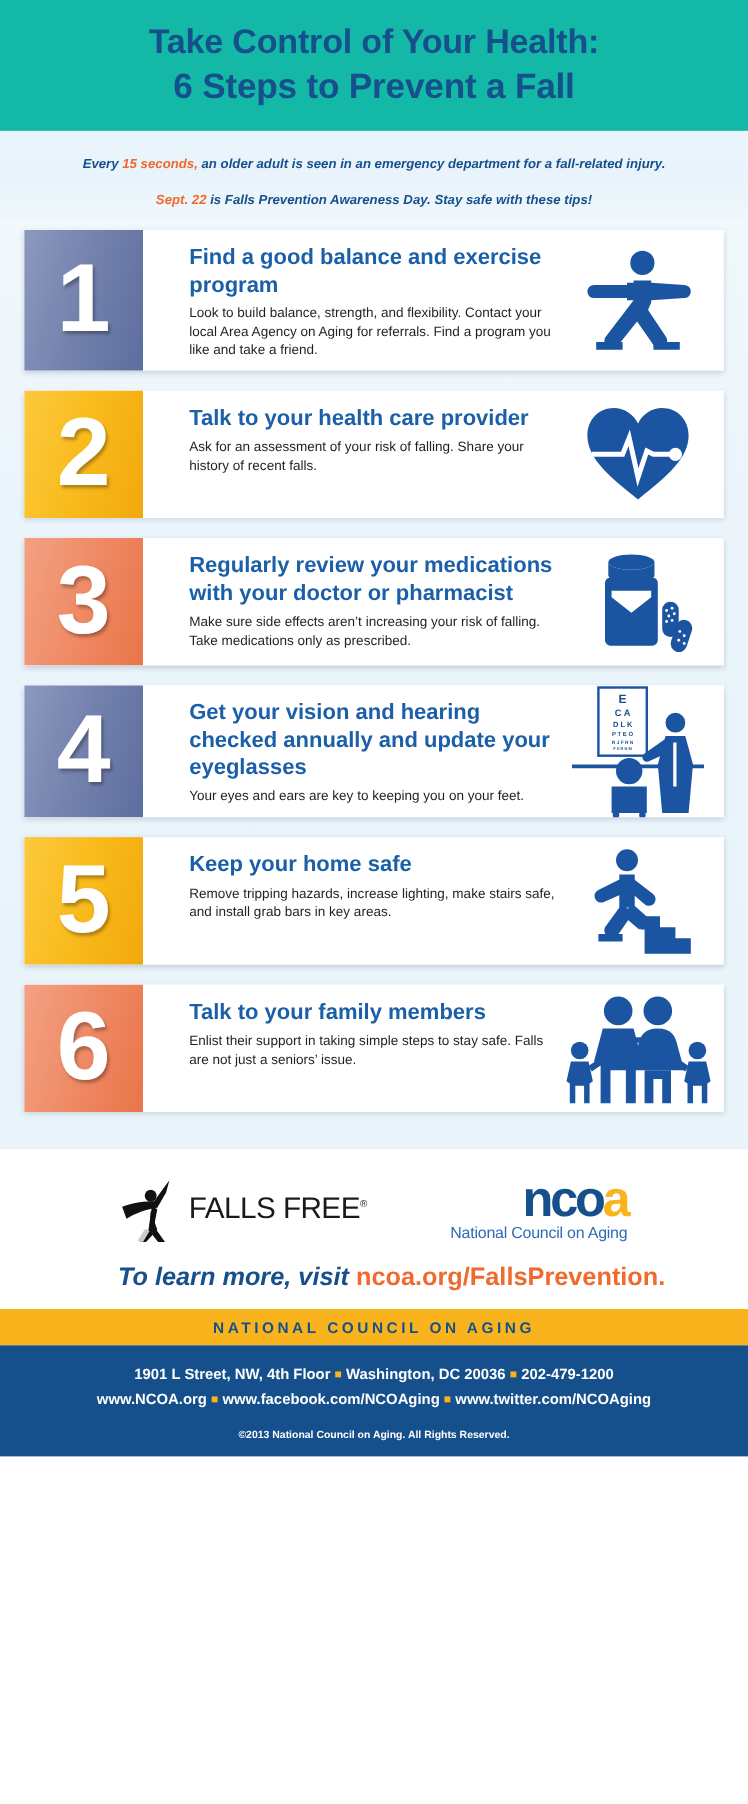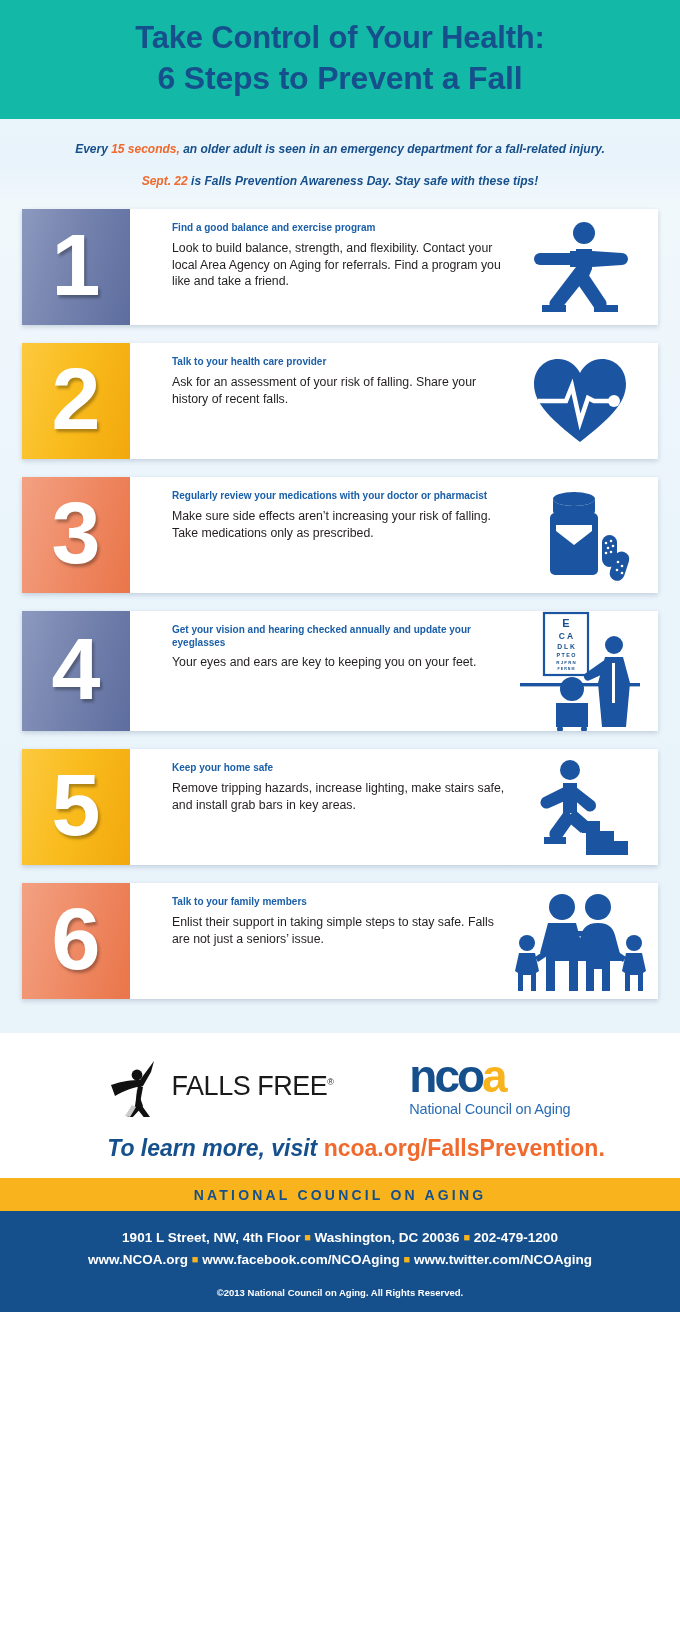--- a/index.html
+++ b/index.html
@@ -82,21 +82,21 @@
   .c-gold   { background: linear-gradient(105deg,#fcc93f 0%, #f9bb1c 48%, #f2a80c 100%); }
   .c-salmon { background: linear-gradient(105deg,#f3a183 0%, #ef8b66 48%, #ea7549 100%); }
 
   .step-body {
     flex: 1 1 auto;
     padding: 13px 0 10px 42px;
     min-width: 0;
   }
   .step-title {
     color: #1a5fa8;
-    font-size: 10px;
+    font-size: 20px;
     font-weight: bold;
     line-height: 1.23;
     margin-bottom: 5px;
   }
   .step-text {
     color: #231f20;
     font-size: 12.3px;
     line-height: 1.38;
   }
   .step-icon {
@@ -120,21 +120,21 @@
     padding: 22px 0 8px 0;
   }
   .logo-fallsfree { display: flex; align-items: center; gap: 4px; }
   .logo-fallsfree .ff-text {
     font-size: 27px;
     letter-spacing: -0.5px;
     color: #1a1a1a;
     font-family: "Liberation Sans", sans-serif;
   }
   .logo-fallsfree .ff-reg { font-size: 9px; vertical-align: super; }
-  .logo-ncoa { text-align: left; }
+  .logo-ncoa { text-align: right; }
   .logo-ncoa .ncoa-word {
     font-size: 46px;
     font-weight: bold;
     letter-spacing: -3px;
     line-height: 0.95;
     color: #16508c;
   }
   .logo-ncoa .ncoa-a { color: #f9b41d; }
   .logo-ncoa .ncoa-sub {
     font-size: 14.5px;

